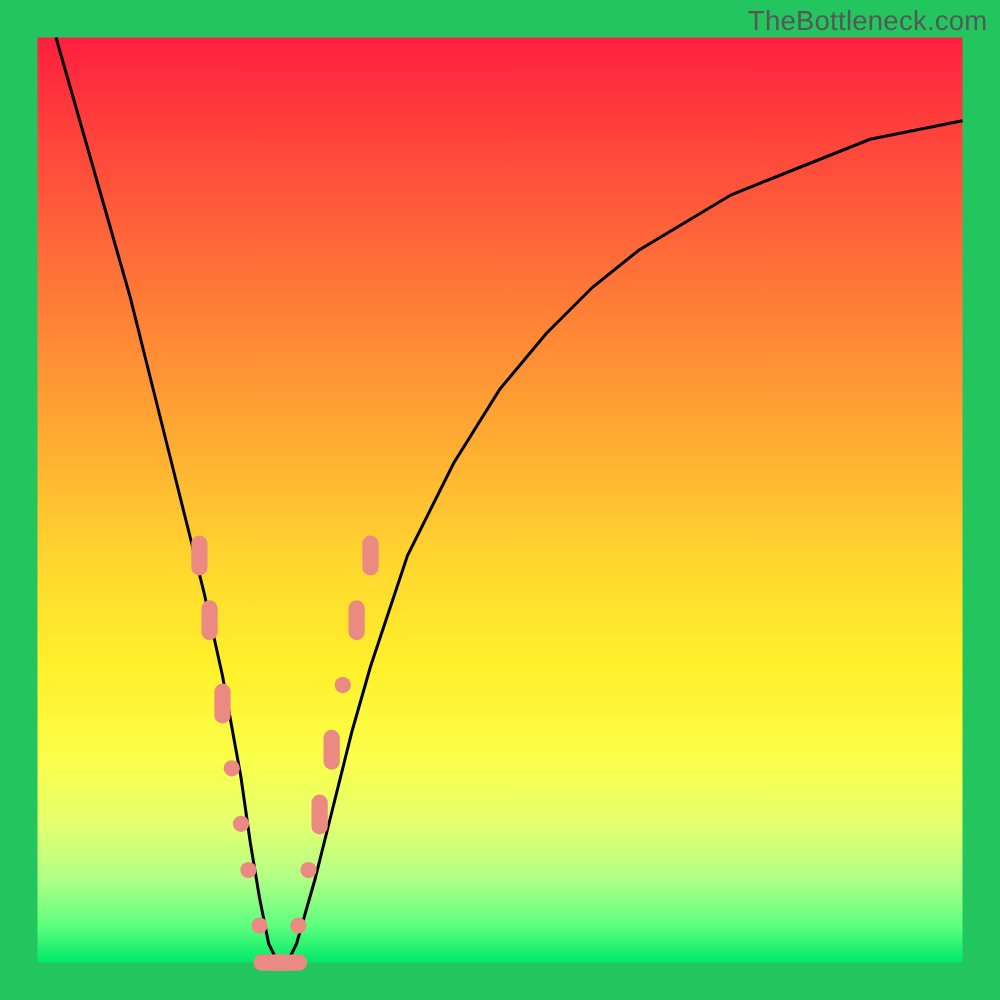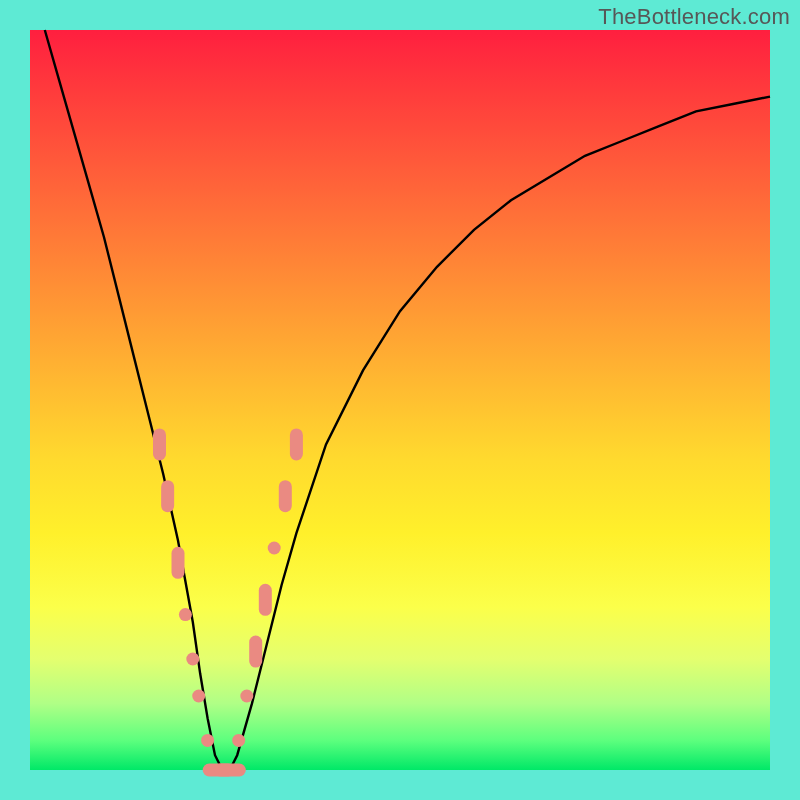--- a/index.html
+++ b/index.html
@@ -10,21 +10,21 @@
     overflow: hidden;
     background: #000;
     font-family: Arial, Helvetica, sans-serif;
   }
   .frame {
     position: absolute;
     left: 0;
     top: 0;
     width: 800px;
     height: 800px;
-    background: #5eead4;
+    background: #22c55e;
   }
   .plot {
     position: absolute;
     left: 30px;
     top: 30px;
     width: 740px;
     height: 740px;
     background: linear-gradient(to bottom,
       #ff1f3f 0%,
       #ff3a3c 8%,

